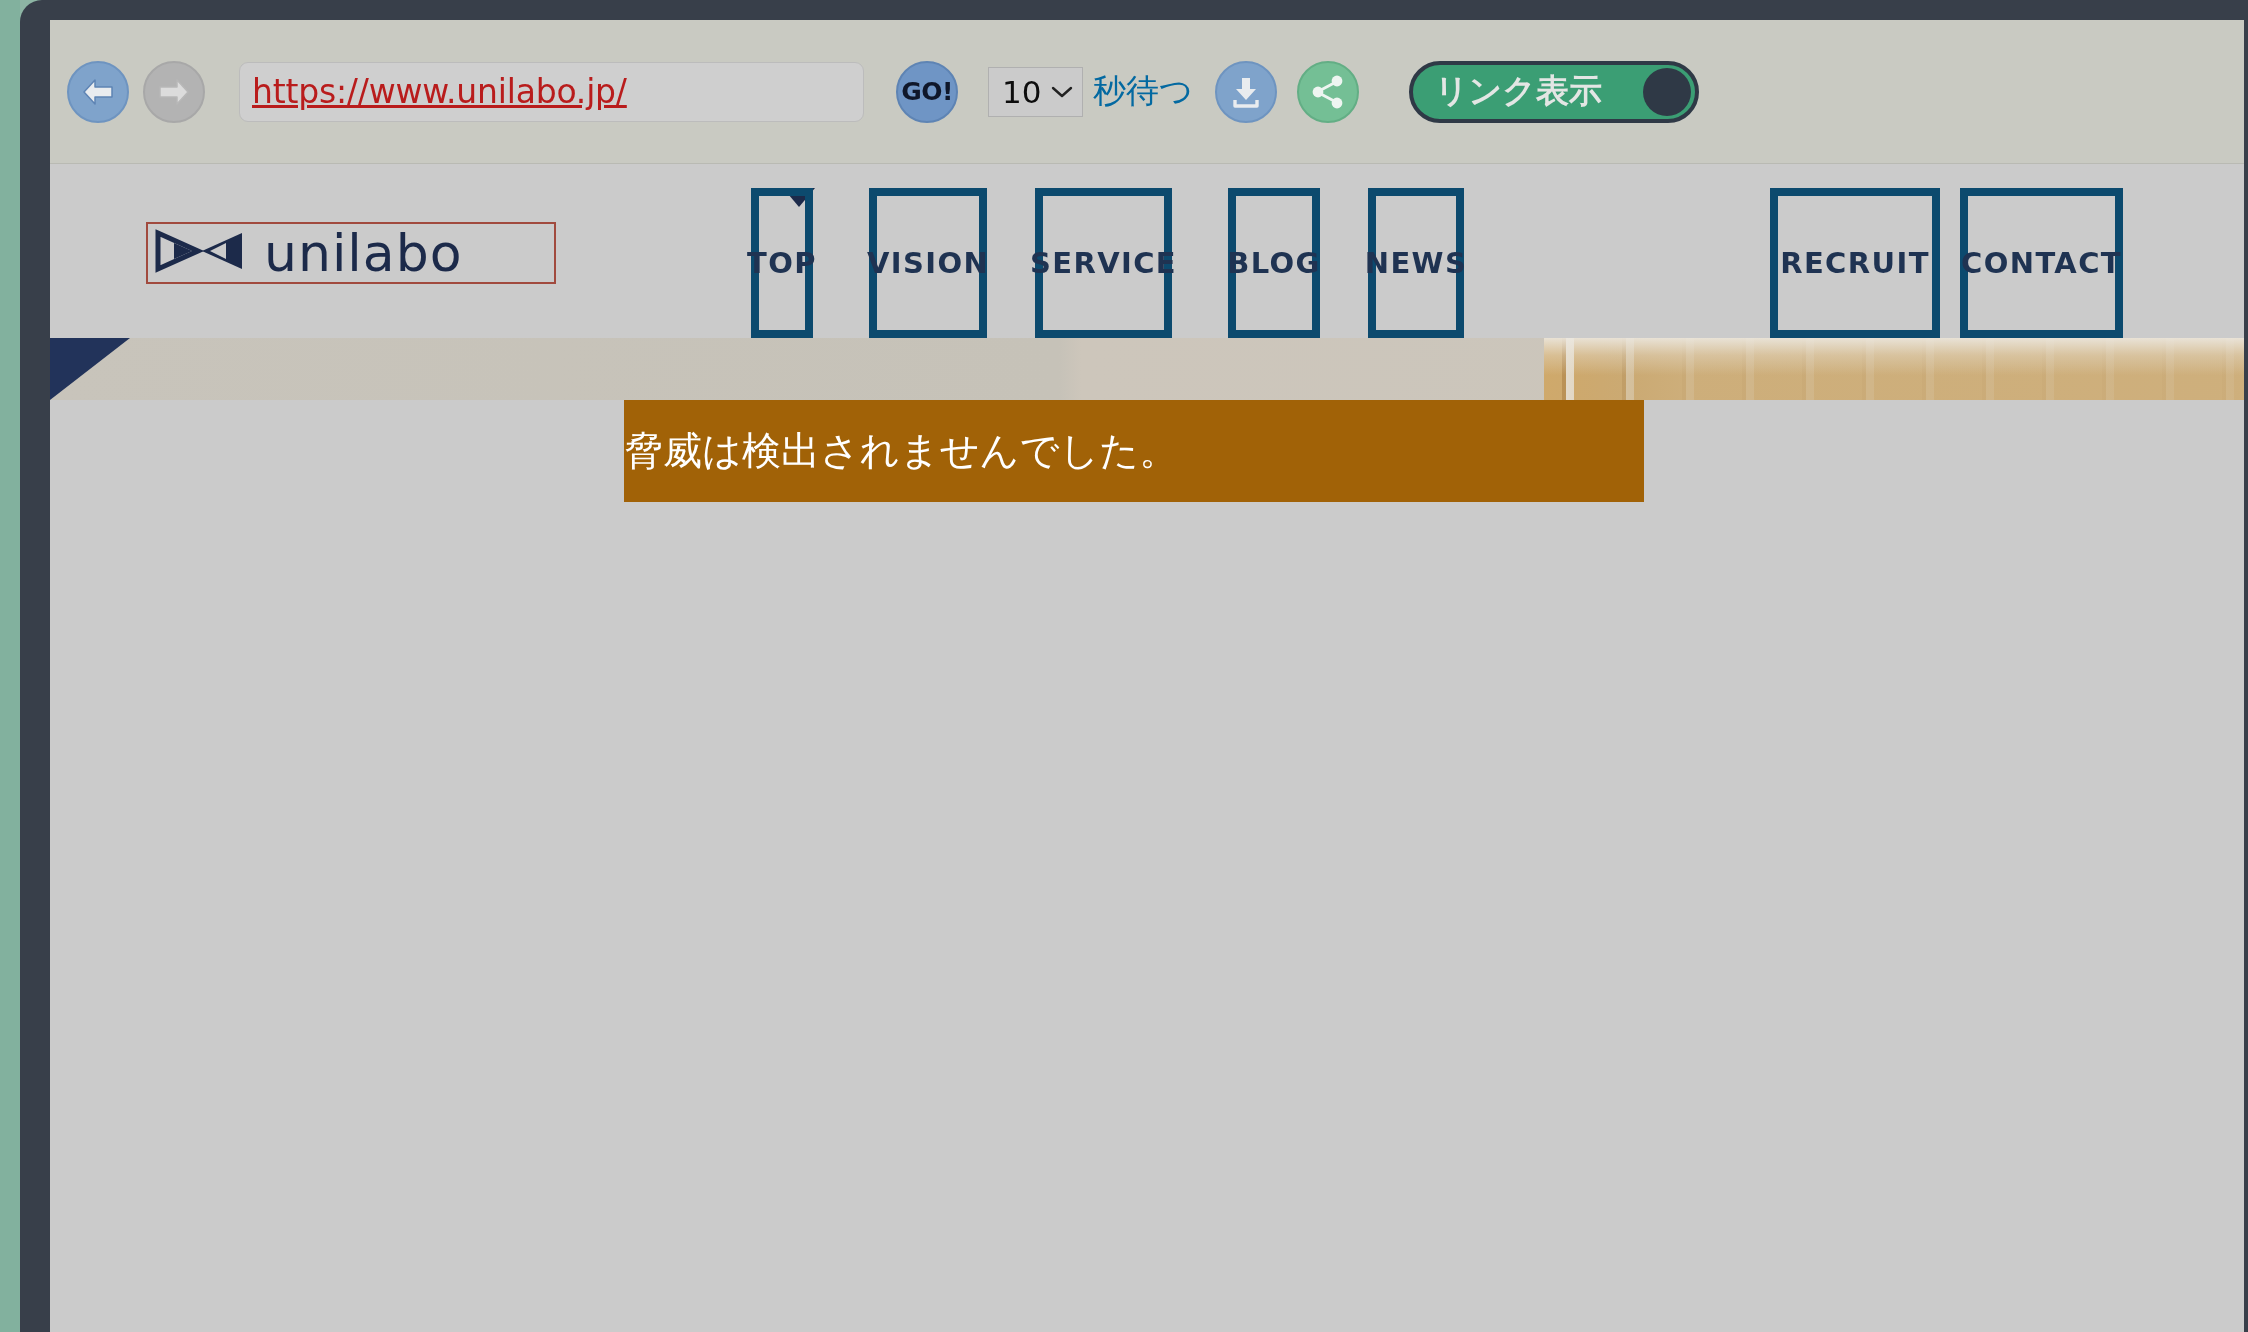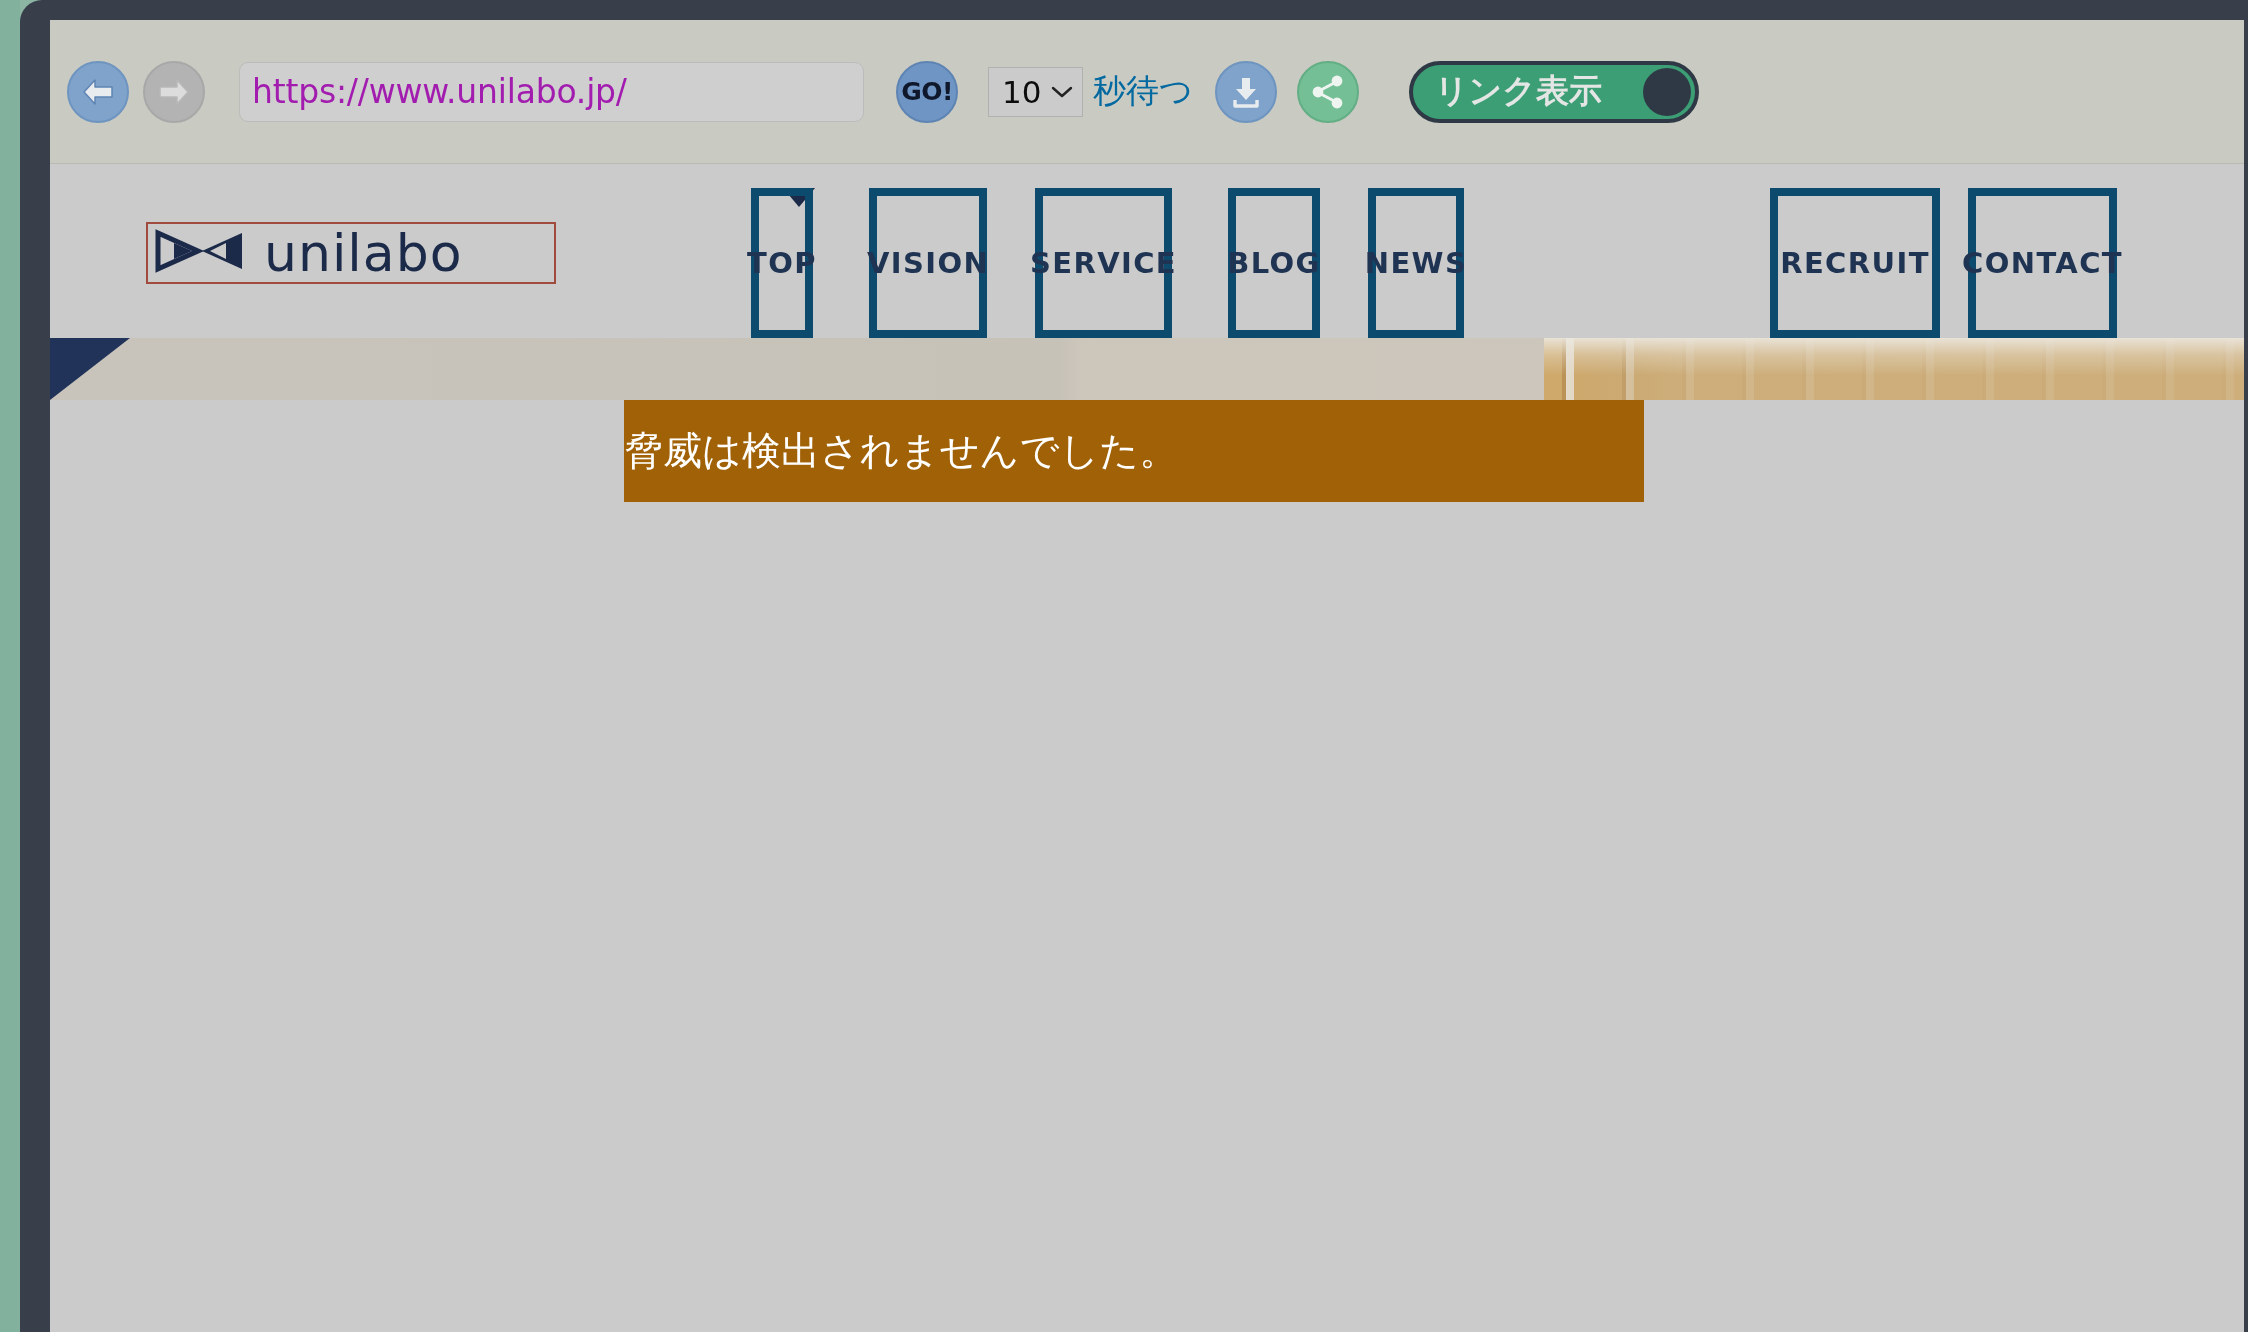--- a/index.html
+++ b/index.html
@@ -53,25 +53,26 @@
   .navbtn svg { position: absolute; left: 50%; top: 50%; transform: translate(-50%,-50%); }
 
   #url-bar {
     width: 625px; height: 60px;
     background: #cfcfcf;
     border: 1px solid #bcbcbc;
     border-radius: 9px;
     display: flex; align-items: center;
     padding: 0 12px;
     font-size: 33px;
-    color: #a21caf;
+    color: #b91c1c;
     font-family: "DejaVu Sans", "Liberation Sans", sans-serif;
     letter-spacing: -0.2px;
     flex: 0 0 auto;
     margin-right: 32px;
+    text-decoration: underline;
   }
   #go-button {
     width: 62px; height: 62px; border-radius: 50%;
     background: #6f95c5; border: 2px solid #5e84b4;
     color: #0f172a; font-weight: bold; font-size: 25px;
     display: flex; align-items: center; justify-content: center;
     flex: 0 0 auto; margin-right: 30px;
     letter-spacing: -0.5px;
   }
   #wait-select {
@@ -313,21 +314,21 @@
             </div>
           <div class="nav-item" style="left:1178px;width:92px;">
               <span class="nav-label">BLOG</span>
             </div>
           <div class="nav-item" style="left:1318px;width:96px;">
               <span class="nav-label">NEWS</span>
             </div>
           <div class="nav-item" style="left:1720px;width:170px;">
               <span class="nav-label">RECRUIT</span>
             </div>
-          <div class="nav-item" style="left:1910px;width:149px;margin-left:8px;">
+          <div class="nav-item" style="left:1910px;width:163px;">
               <span class="nav-label">CONTACT</span>
             </div>
         </div>
       </div>
 
       <div id="hero">
         <div id="hero-bg"></div>
         <div id="hero-photo"></div>
         <div id="hero-photo-over"></div>
         <div id="hero-tri"></div>

